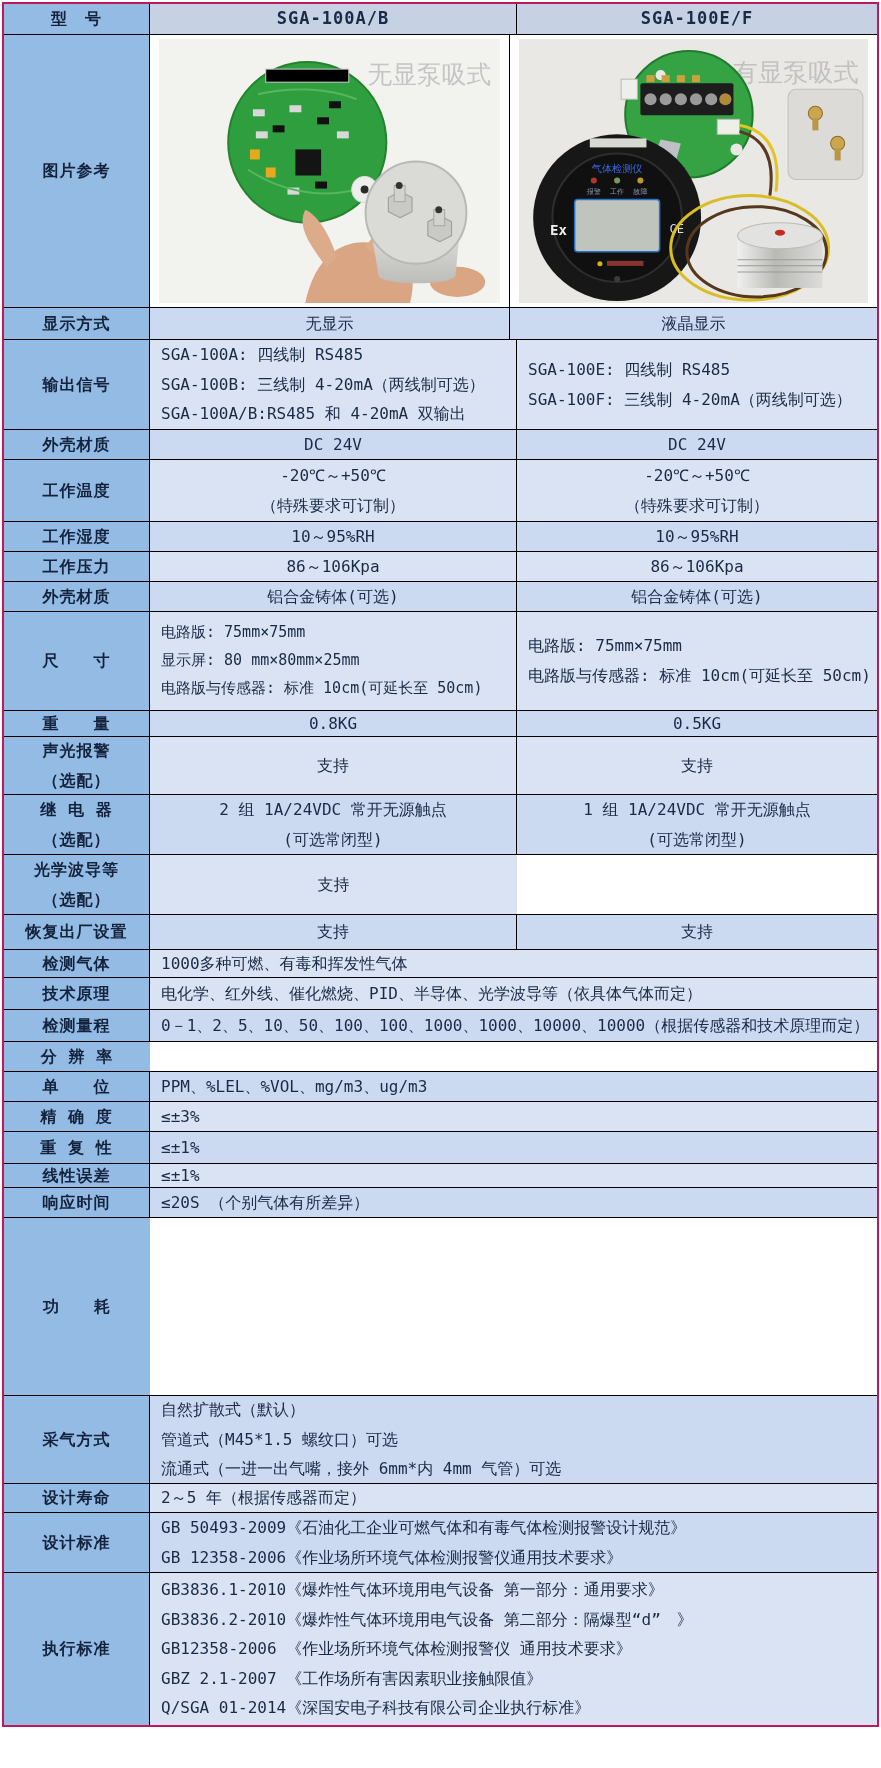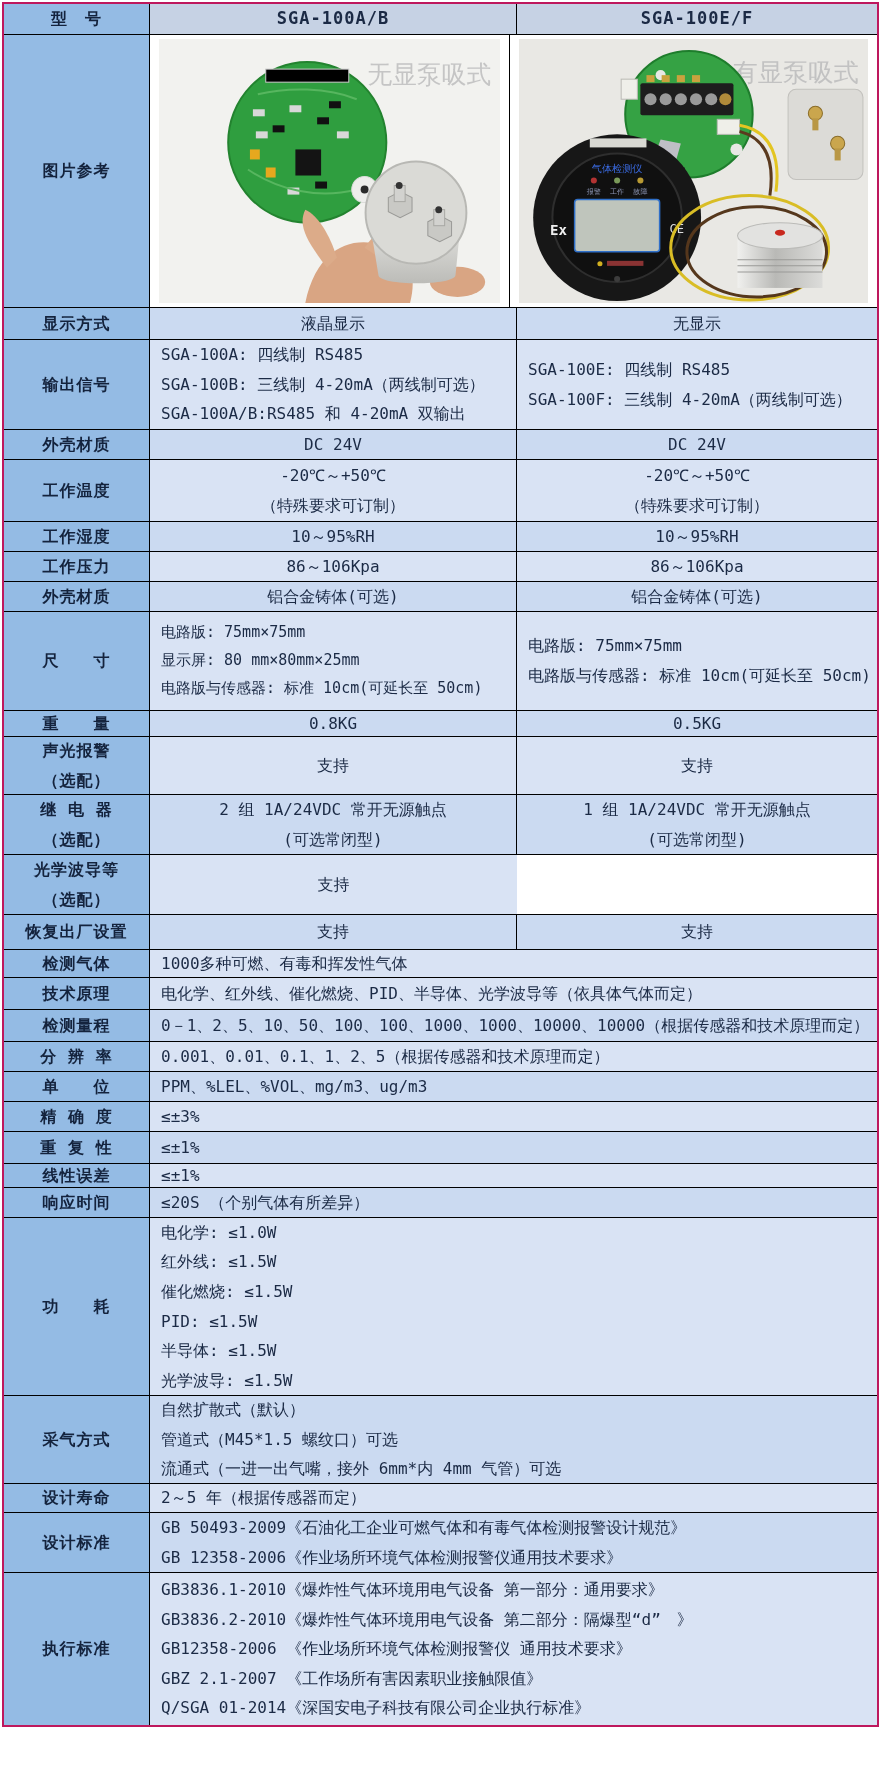--- a/index.html
+++ b/index.html
@@ -165,25 +165,25 @@
           <ellipse cx="258" cy="193" rx="5" ry="3" fill="#c8281e"></ellipse>
         </g>
       </svg>
     </div>
   </div>
 
   <div class="row" style="height:32px">
     <div class="cell lab">
           <div class="ln">显示方式</div>
         </div>
+    <div class="cell c2 bgA">
+          <div class="ln">无显示</div>
+        </div>
     <div class="cell c1 bgA">
           <div class="ln">液晶显示</div>
-        </div>
-    <div class="cell c2 bgA">
-          <div class="ln">无显示</div>
         </div>
   </div>
 
   <div class="row" style="height:90px">
     <div class="cell lab">
           <div class="ln">输出信号</div>
         </div>
     <div class="cell c1 bgB vleft">
       <div class="ln">SGA-100A: 四线制 RS485</div>
       <div class="ln">SGA-100B: 三线制 4-20mA（两线制可选）</div>
@@ -359,23 +359,20 @@
         </div>
     <div class="cell spn bgA vleft">
           <div class="ln">0－1、2、5、10、50、100、100、1000、1000、10000、10000（根据传感器和技术原理而定）</div>
         </div>
   </div>
 
   <div class="row" style="height:30px">
     <div class="cell lab">
           <div class="ln">分 辨 率</div>
         </div>
-    <div class="cell spn bgB vleft">
-          <div class="ln">0.001、0.01、0.1、1、2、5（根据传感器和技术原理而定）</div>
-        </div>
   </div>
 
   <div class="row" style="height:30px">
     <div class="cell lab">
           <div class="ln">单　　位</div>
         </div>
     <div class="cell spn bgA vleft">
           <div class="ln">PPM、%LEL、%VOL、mg/m3、ug/m3</div>
         </div>
   </div>
@@ -413,28 +410,20 @@
         </div>
     <div class="cell spn bgA vleft">
           <div class="ln">≤20S （个别气体有所差异）</div>
         </div>
   </div>
 
   <div class="row" style="height:178px">
     <div class="cell lab">
           <div class="ln">功　　耗</div>
         </div>
-    <div class="cell spn bgB vleft">
-      <div class="ln">电化学: ≤1.0W</div>
-      <div class="ln">红外线: ≤1.5W</div>
-      <div class="ln">催化燃烧: ≤1.5W</div>
-      <div class="ln">PID: ≤1.5W</div>
-      <div class="ln">半导体: ≤1.5W</div>
-      <div class="ln">光学波导: ≤1.5W</div>
-    </div>
   </div>
 
   <div class="row" style="height:88px">
     <div class="cell lab">
           <div class="ln">采气方式</div>
         </div>
     <div class="cell spn bgA vleft">
       <div class="ln">自然扩散式（默认）</div>
       <div class="ln">管道式（M45*1.5 螺纹口）可选</div>
       <div class="ln">流通式（一进一出气嘴，接外 6mm*内 4mm 气管）可选</div>

